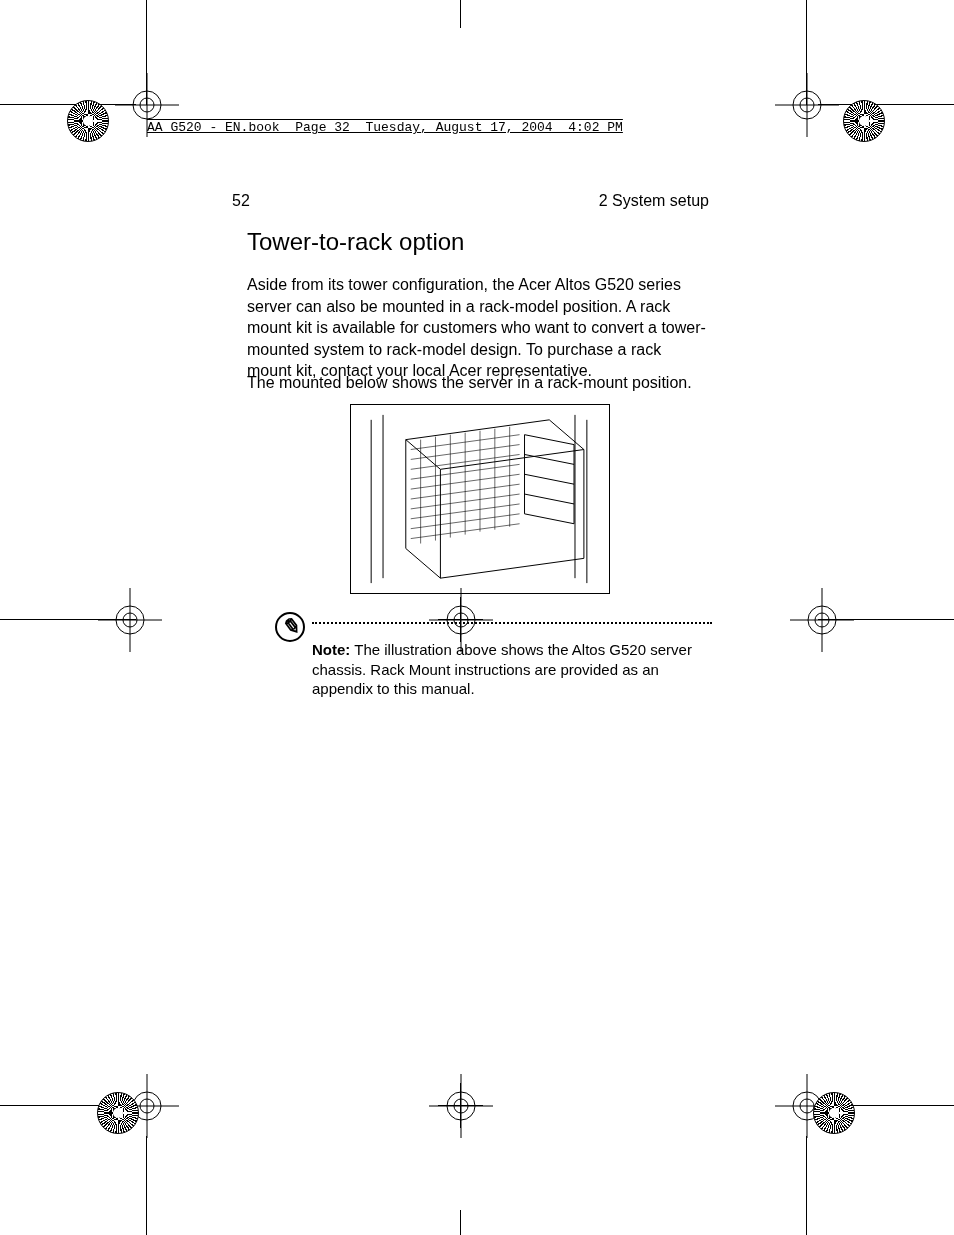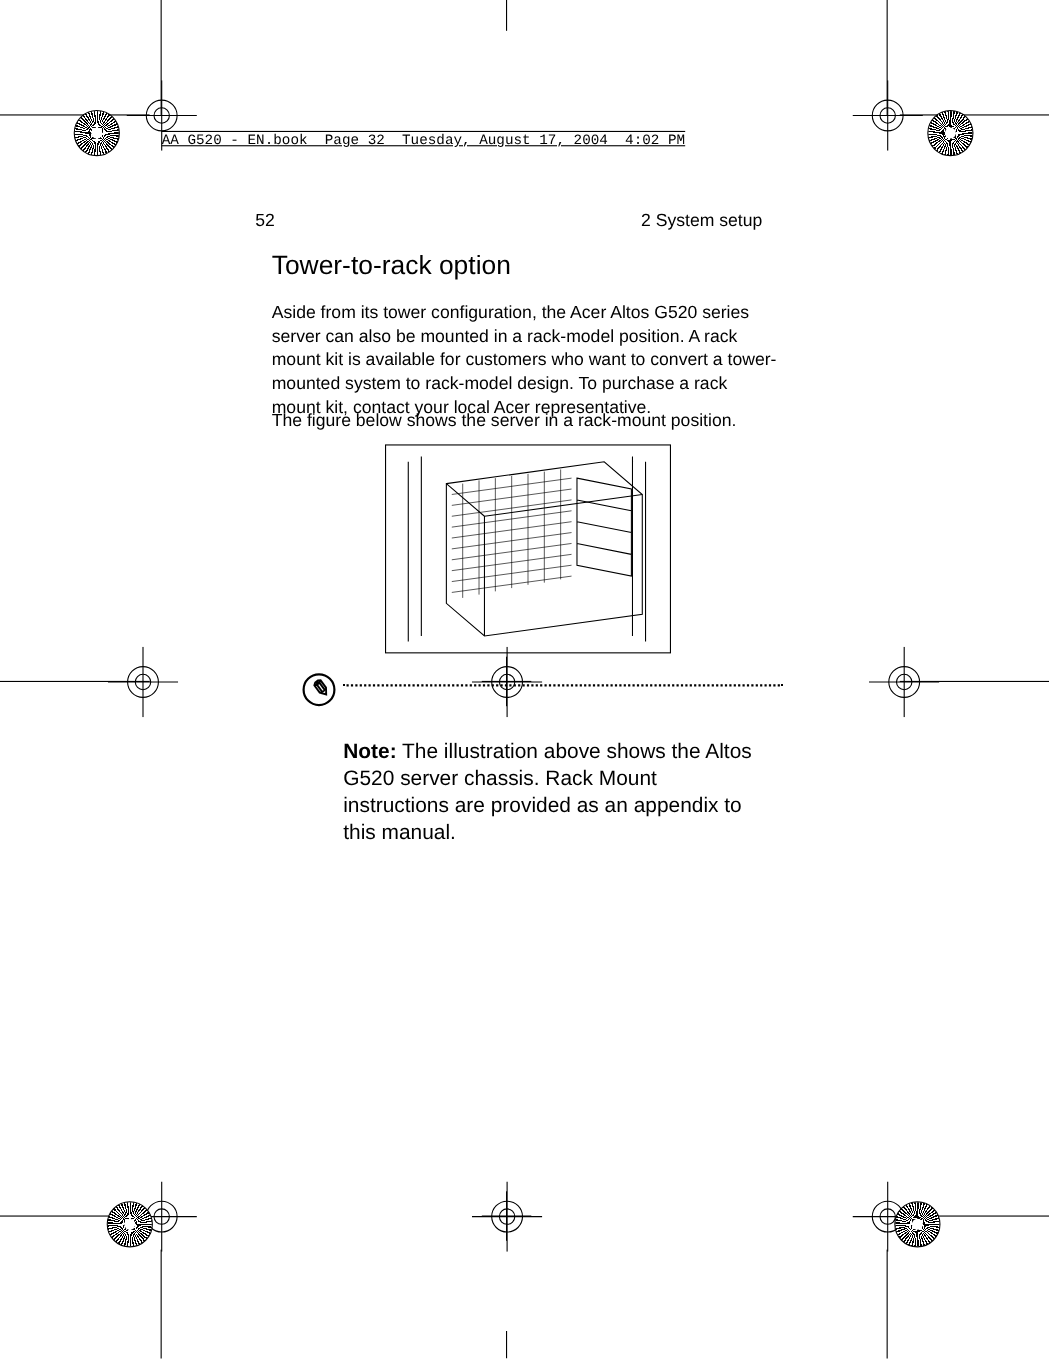--- a/index.html
+++ b/index.html
@@ -40,21 +40,21 @@
   .note-icon{
     position:absolute;left:275px;top:612px;width:30px;height:30px;
     border:2.5px solid #000;border-radius:50%;box-sizing:border-box;
     display:flex;align-items:center;justify-content:center;
     font-size:22px;font-weight:bold;font-style:italic;
   }
   .dotted-rule{
     position:absolute;left:312px;top:622px;width:400px;
     border-top:2px dotted #000;
   }
-  .note-text{font-size:19px;line-height:1.3;position:absolute;left:312px;top:672px;width:385px}
+  .note-text{font-size:15px;line-height:1.3;position:absolute;left:312px;top:640px;width:385px}
   .note-label{font-weight:bold}
 </style>
 </head>
 <body>
 
 <div class="crop-line" style="left:146px;top:0;width:1px;height:105px"></div>
 <div class="crop-line" style="left:146px;top:1136px;width:1px;height:100px"></div>
 <div class="crop-line" style="left:806px;top:0;width:1px;height:105px"></div>
 <div class="crop-line" style="left:806px;top:1136px;width:1px;height:100px"></div>
 <div class="crop-line" style="left:0;top:104px;width:136px;height:1px"></div>
@@ -120,26 +120,26 @@
 </svg>
 
 <div class="reg-star" style="left:67px;top:100px"></div>
 <div class="reg-star" style="left:843px;top:100px"></div>
 <div class="reg-star" style="left:97px;top:1092px"></div>
 <div class="reg-star" style="left:813px;top:1092px"></div>
 
 <div class="frame-header">AA G520 - EN.book  Page 32  Tuesday, August 17, 2004  4:02 PM</div>
 
 <div class="page-num" style="left:232px;top:192px">52</div>
-<div class="section-label" style="right:261px;top:192px">2 System setup</div>
+<div class="section-label" style="right:245px;top:192px">2 System setup</div>
 
 <div class="title">Tower-to-rack option</div>
 
 <div class="body-text" style="top:274px">Aside from its tower configuration, the Acer Altos G520 series server can also be mounted in a rack-model position.  A rack mount kit is available for customers who want to convert a tower-mounted system to rack-model design.  To purchase a rack mount kit, contact your local Acer representative.</div>
-<div class="body-text" style="top:372px">The figure below shows the server in a rack-mount position.</div>
+<div class="body-text" style="top:372px">The mounted below shows the server in a rack-mount position.</div>
 
 <div class="figure-box" title="Isometric line drawing of the Altos G520 server chassis mounted horizontally in a rack">
   <svg class="figure-svg" viewBox="0 0 260 190">
     <g fill="none" stroke="#000" stroke-width="1">
 
       <path d="M20 15 L20 180 M32 10 L32 175 M238 15 L238 180 M226 10 L226 175"></path>
 
       <path d="M55 35 L200 15 L235 45 L235 155 L90 175 L55 145 Z"></path>
       <path d="M90 65 L235 45 M90 65 L90 175 M55 35 L90 65"></path>
 

